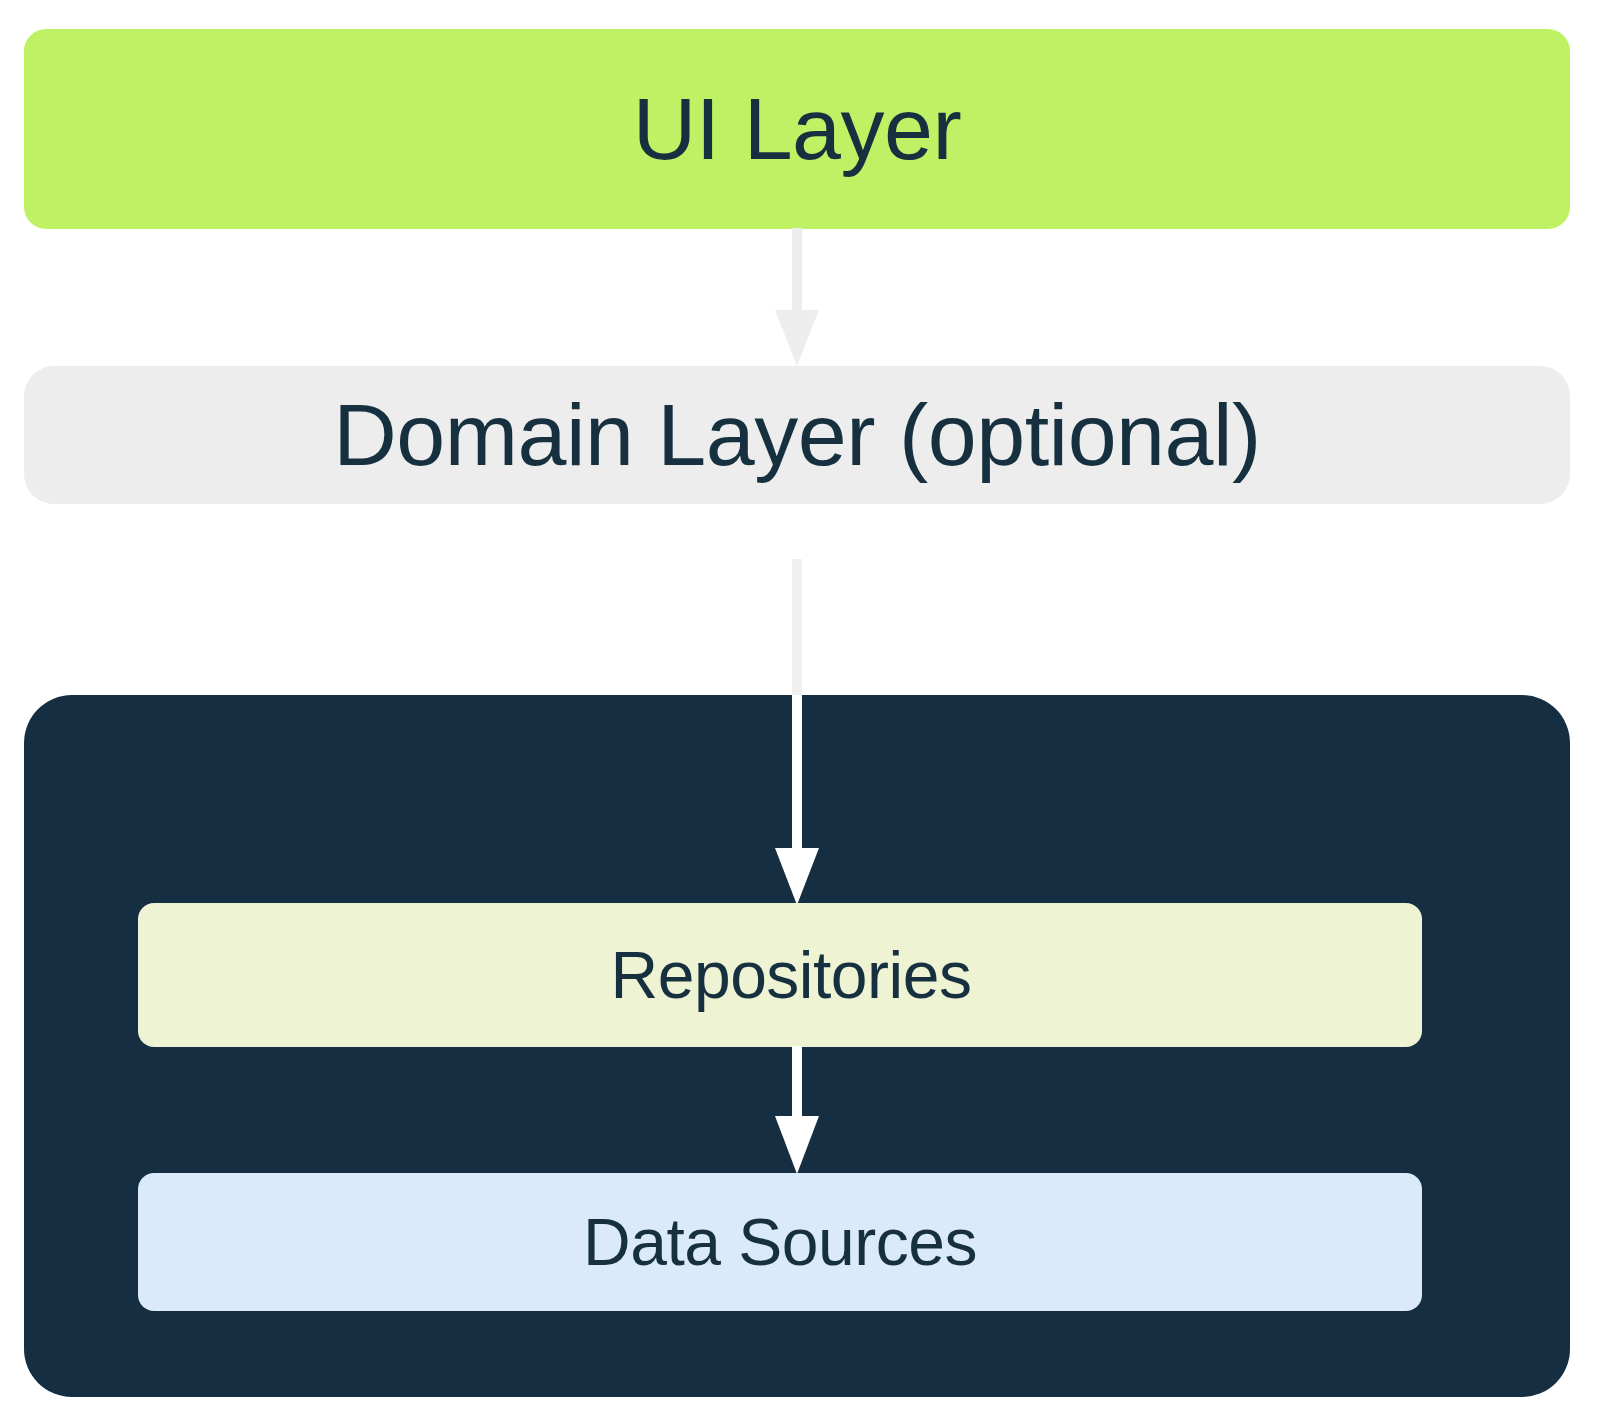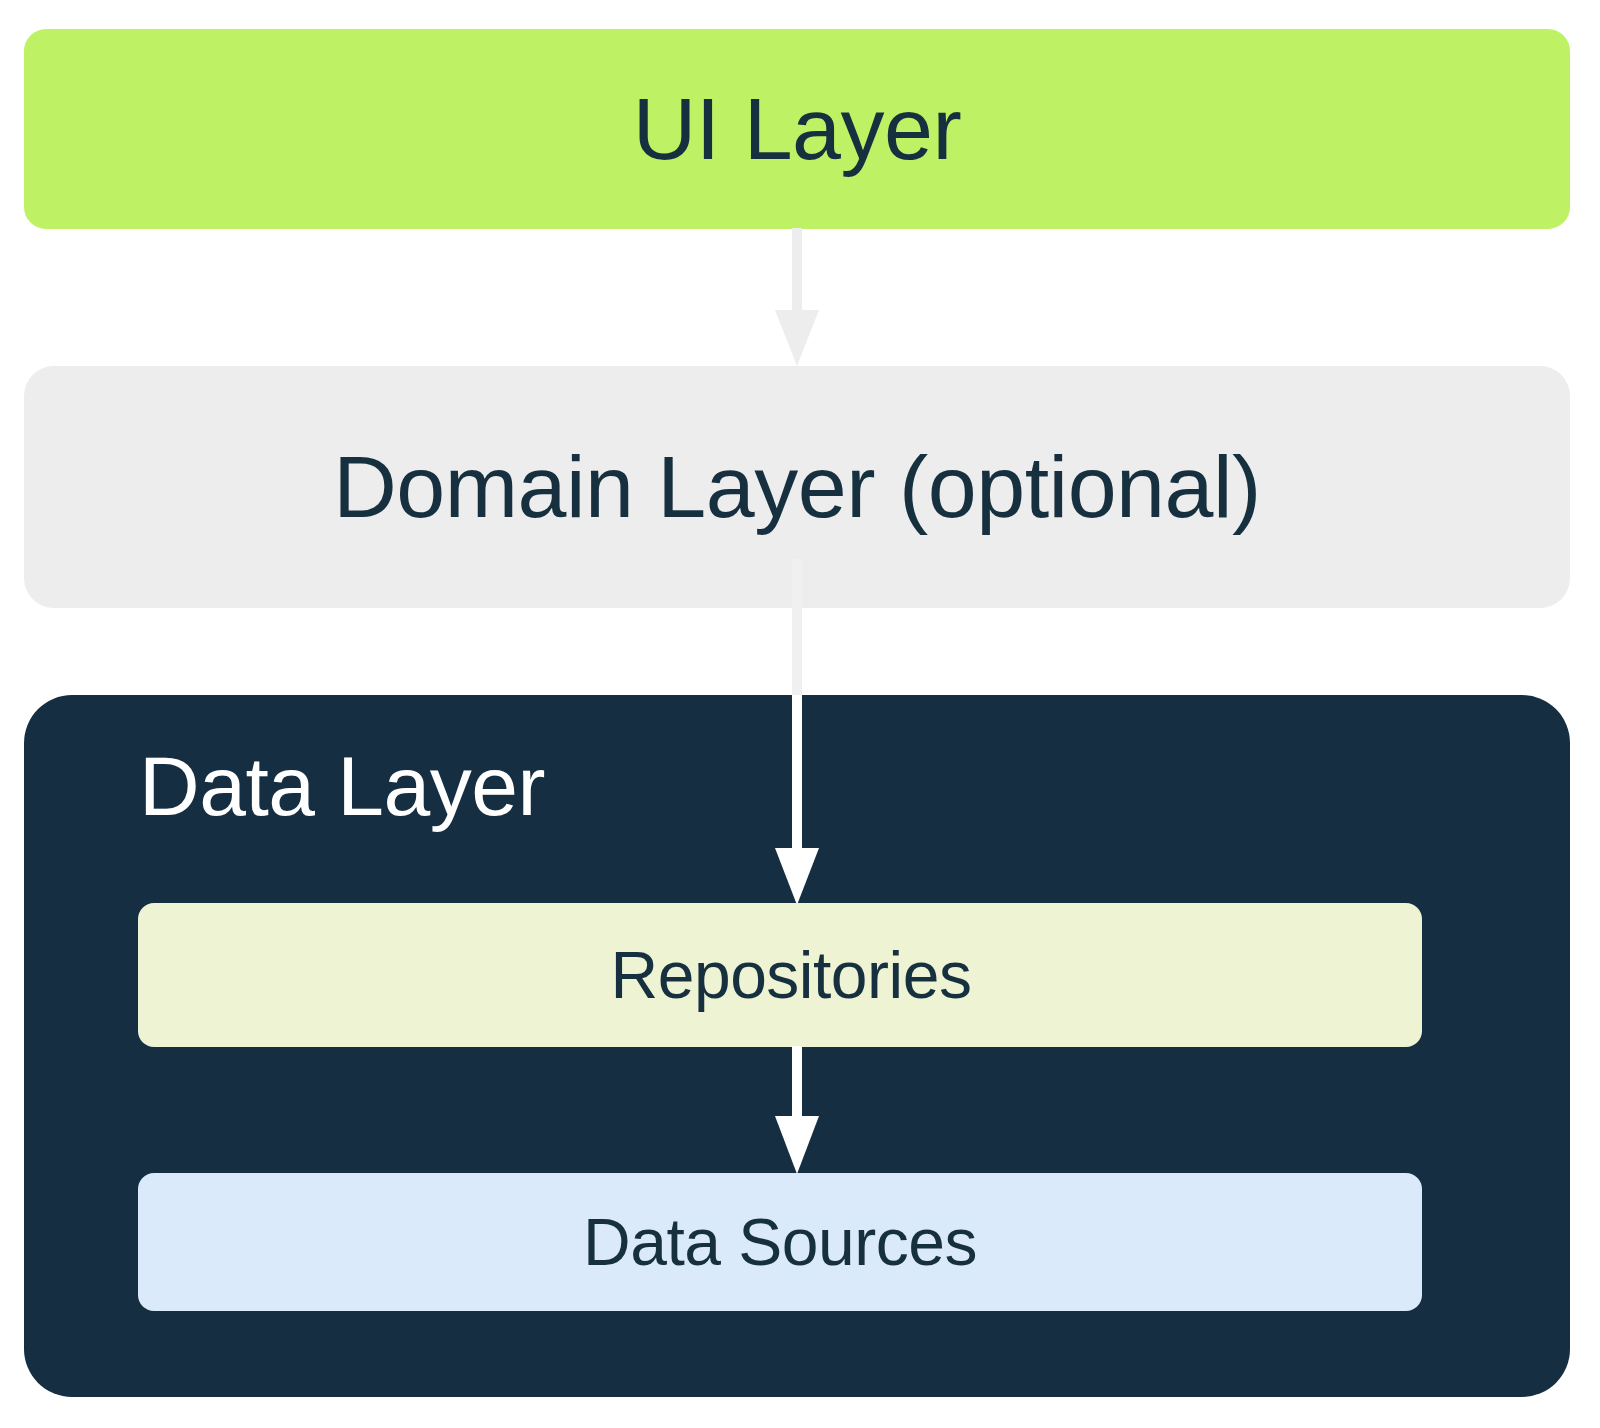--- a/index.html
+++ b/index.html
@@ -48,21 +48,21 @@
   #ui-layer-box .layer-label {
     font-size: 88px;
     color: #17303f;
   }
 
   
   #domain-layer-box {
     left: 24px;
     top: 366px;
     width: 1546px;
-    height: 242px;
+    height: 138px;
     background: #ededed;
     border-radius: 30px;
   }
   #domain-layer-box .layer-label {
     font-size: 88px;
     color: #17303f;
   }
 
   
   #data-layer-box {
@@ -135,21 +135,20 @@
     <rect x="40" y="0" width="10" height="84" fill="#ededed"></rect>
     <polygon points="23,82 67,82 45,138" fill="#ededed"></polygon>
   </svg>
 
   <div class="layer-box" id="domain-layer-box">
     <span class="layer-label">Domain Layer (optional)</span>
   </div>
 
   <div id="data-layer-box"></div>
 
-  <div id="data-layer-title">Data Layer</div>
 
   <svg class="arrow" id="arrow-domain-to-repo" width="90" height="346" viewBox="0 0 90 346">
     <rect x="40" y="0" width="10" height="136" fill="#f0f0f0"></rect>
     <rect x="40" y="136" width="10" height="155" fill="#ffffff"></rect>
     <polygon points="23,289 67,289 45,346" fill="#ffffff"></polygon>
   </svg>
 
   <div class="layer-box" id="repositories-box">
     <span class="layer-label">Repositories</span>
   </div>

